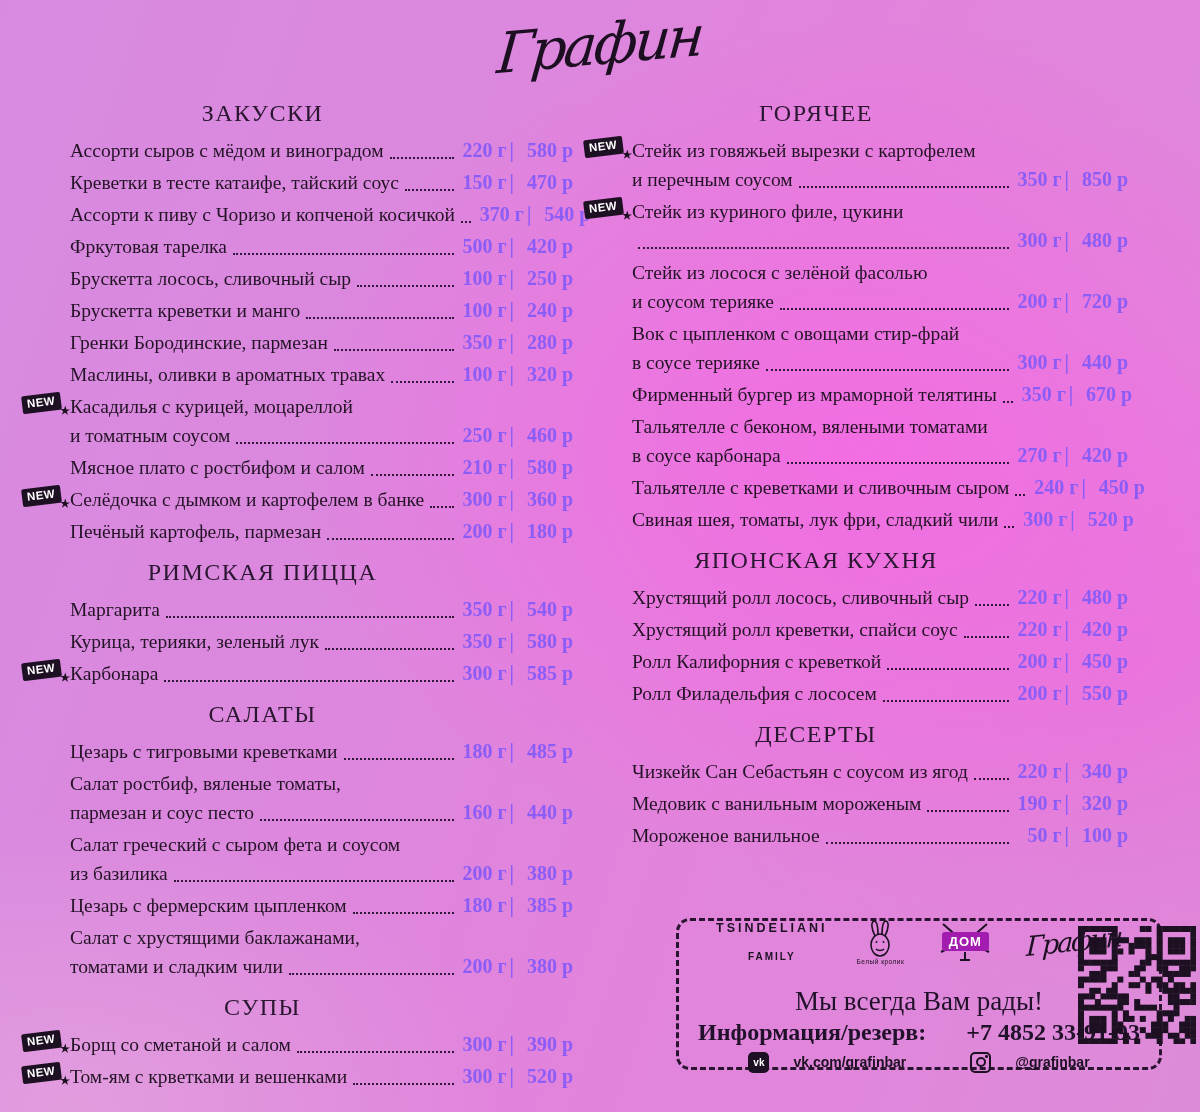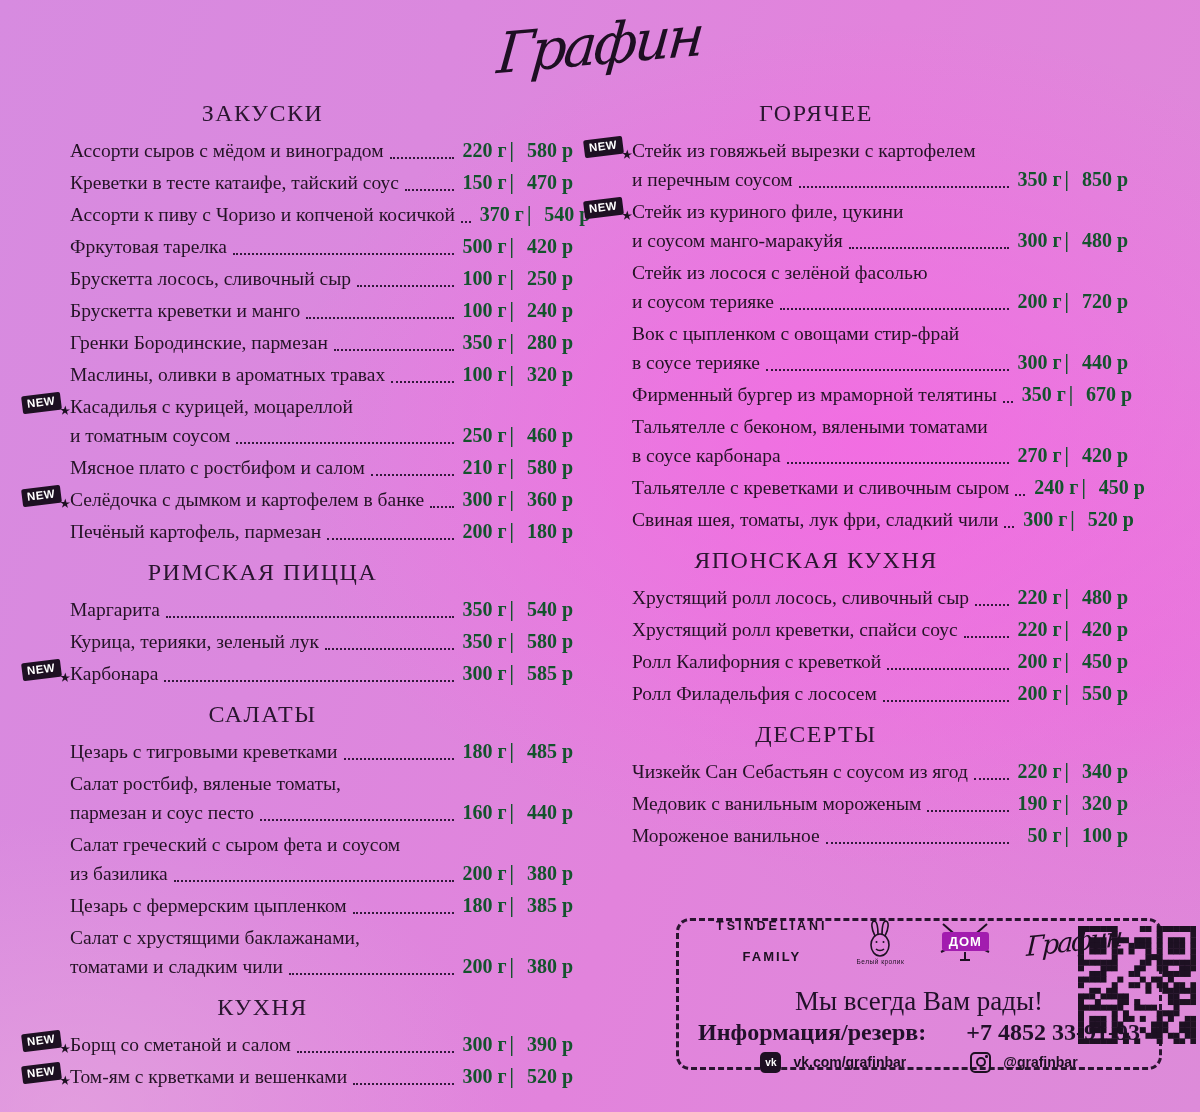--- a/index.html
+++ b/index.html
@@ -28,21 +28,21 @@
   #col-left .section-title{margin-right:118px;}
   #col-right .section-title{margin-right:128px;}
   .col > .section-title:first-child{margin-top:0;}
   .item{position:relative;margin:0 0 3px 0;font-size:19.5px;line-height:29px;color:#241326;}
   .iline{display:flex;align-items:baseline;}
   .name{white-space:nowrap;}
   .dots{
     flex:1 1 10px;min-width:10px;margin:0 5px 0 6px;align-self:flex-end;
     border-bottom:2.6px dotted #31183a;transform:translateY(-6px);
   }
-  .wp{display:flex;font-weight:bold;font-size:20px;color:#14532d;align-items:flex-start;}
+  .wp{display:flex;font-weight:bold;font-size:20px;color:#8b5cf6;align-items:flex-start;}
   .wp .w{min-width:48px;text-align:right;white-space:pre;}
   .wp .bar{padding:0 3px;font-weight:bold;}
   .wp .p{min-width:56px;text-align:right;white-space:pre;}
   .badge{
     position:absolute;left:-48px;top:2px;background:#1d1022;color:#fff;
     font-family:"Liberation Sans", sans-serif;font-weight:bold;font-size:11.5px;
     letter-spacing:.5px;padding:2px 6px 2px 5px;border-radius:2px;
     transform:rotate(-7deg);line-height:1.2;
   }
   .badge .star{
@@ -51,37 +51,37 @@
   }
   #footer-box{
     position:absolute;left:676px;top:918px;width:486px;height:152px;
     border:3px dashed #2a1530;border-radius:14px;box-sizing:border-box;
     display:flex;flex-direction:column;align-items:center;justify-content:center;
     padding:4px 10px;color:#21112a;
   }
   .partners{display:flex;align-items:center;gap:29px;margin-top:2px;}
   .tsind{font-family:"Liberation Sans", sans-serif;font-weight:bold;text-align:center;color:#1d1022;}
   .tsind .l1{font-size:12.5px;letter-spacing:3px;}
-  .tsind .l2{font-size:13px;letter-spacing:2px;margin-top:16px;}
+  .tsind .l2{font-size:10px;letter-spacing:2px;margin-top:16px;}
   .rabbit{display:flex;flex-direction:column;align-items:center;}
   .rabbit svg{width:36px;height:40px;}
   .rabbit .cap{font-family:"Liberation Sans", sans-serif;font-size:6.5px;letter-spacing:.5px;margin-top:-1px;color:#1d1022;}
   .dom{position:relative;width:64px;height:48px;display:flex;align-items:center;justify-content:center;}
   .dom svg{position:absolute;inset:0;width:100%;height:100%;}
   .dom .dom-band{
     position:relative;background:#a21caf;color:#fff;font-family:"Liberation Sans", sans-serif;
     font-weight:bold;font-size:13px;letter-spacing:1px;padding:2px 7px;border-radius:3px;z-index:1;
   }
   .sig{font-family:"DejaVu Serif", serif;font-style:italic;font-size:27px;color:#1d0f22;
     letter-spacing:-2px;transform:rotate(-6deg) skewX(-8deg);}
   .welcome{font-size:27px;margin-top:20px;}
   .info{display:flex;gap:40px;font-size:24px;margin-top:2px;font-weight:bold;}
   .socials{display:flex;gap:64px;align-items:center;margin-top:6px;
     font-family:"Liberation Sans", sans-serif;font-size:14px;font-weight:bold;color:#1d1022;}
-  .soc{display:flex;align-items:center;gap:12px;}
+  .soc{display:flex;align-items:center;gap:24px;}
   .vk-icon{
     display:inline-flex;align-items:center;justify-content:center;
     width:21px;height:21px;background:#1d1022;color:#fff;border-radius:5px;
     font-size:10px;font-weight:bold;font-family:"Liberation Sans", sans-serif;
   }
   .ig-icon{position:relative;display:inline-block;width:17px;height:17px;
     border:2px solid #1d1022;border-radius:5px;}
   .ig-icon::before{content:"";position:absolute;left:3.5px;top:3.5px;width:6px;height:6px;
     border:2px solid #1d1022;border-radius:50%;}
   .ig-icon::after{content:"";position:absolute;right:1.5px;top:1.5px;width:2.5px;height:2.5px;
@@ -329,21 +329,21 @@
         <div class="iline">
           <span class="name">томатами и сладким чили</span>
           <span class="dots"></span>
           <span class="wp">
             <span class="w">200 г</span>
             <span class="bar">|</span>
             <span class="p">380 р</span>
           </span>
         </div>
       </div>
-      <div class="section-title">КУХНЯ</div>
+      <div class="section-title">СУПЫ</div>
       <div class="item">
         <span class="badge">NEW<span class="star">★</span></span>
         <div class="iline">
           <span class="name">Борщ со сметаной и салом</span>
           <span class="dots"></span>
           <span class="wp">
             <span class="w">300 г</span>
             <span class="bar">|</span>
             <span class="p">390 р</span>
           </span>
@@ -378,21 +378,20 @@
             <span class="p">850 р</span>
           </span>
         </div>
       </div>
       <div class="item">
         <span class="badge">NEW<span class="star">★</span></span>
         <div class="iline">
           <span class="name">Стейк из куриного филе, цукини</span>
         </div>
         <div class="iline">
-          <span class="name">и соусом манго-маракуйя</span>
           <span class="dots"></span>
           <span class="wp">
             <span class="w">300 г</span>
             <span class="bar">|</span>
             <span class="p">480 р</span>
           </span>
         </div>
       </div>
       <div class="item">
         <div class="iline">

